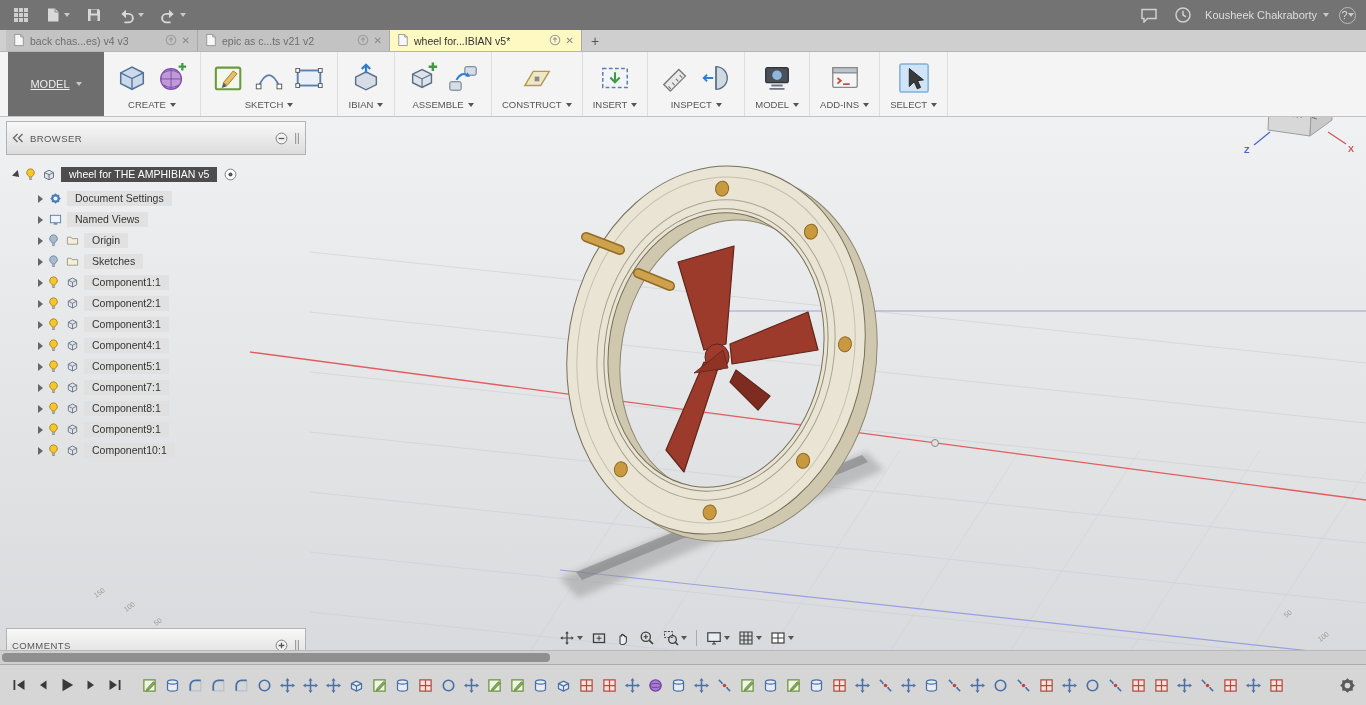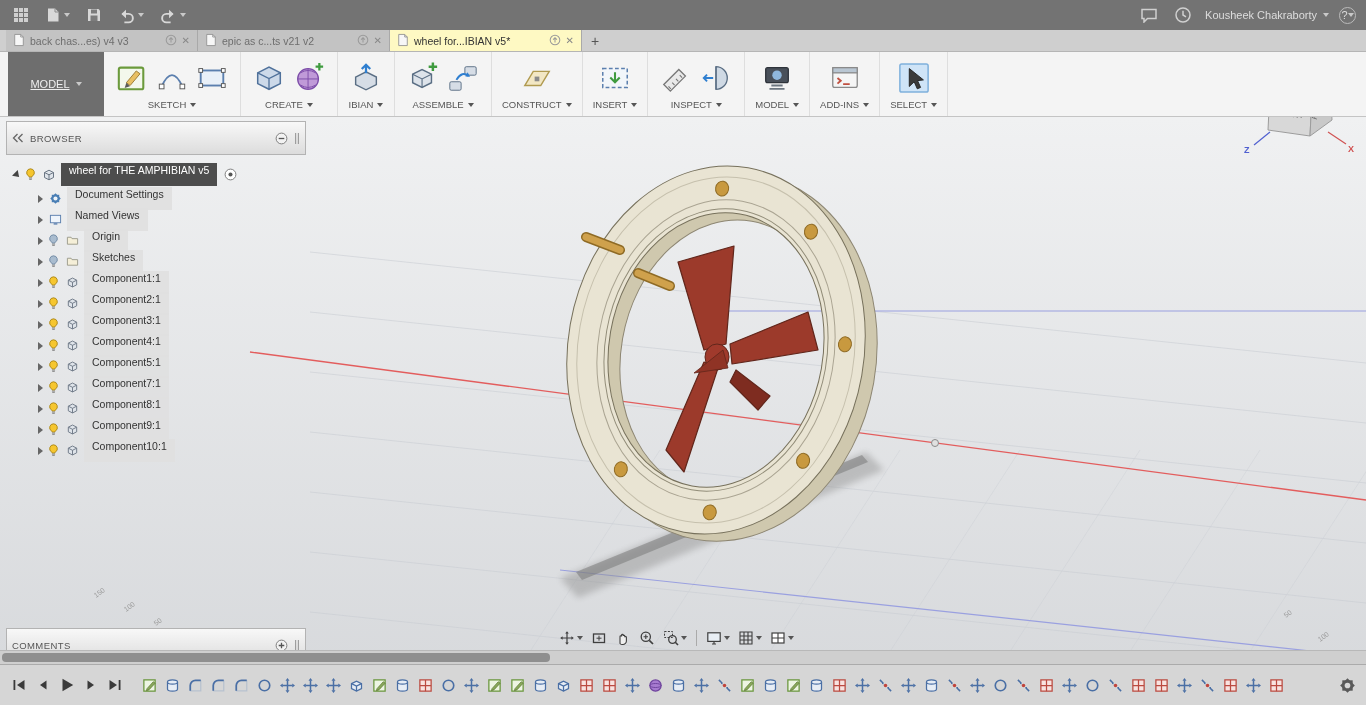--- a/index.html
+++ b/index.html
@@ -57,21 +57,21 @@
   .b-rows{margin-top:9px;display:flex;flex-direction:column;gap:3px;}
   .b-row{display:flex;align-items:center;gap:5px;height:21px;padding-left:32px;}
   .b-row.root{padding-left:8px;}
   .exp{width:0;height:0;border-top:4px solid transparent;border-bottom:4px solid transparent;
        border-left:5px solid #666;flex:0 0 auto;}
   .exp.open{border-left:6px solid #444;transform:rotate(45deg);}
   .bulb{width:12px;height:14px;flex:0 0 auto;display:flex;align-items:center;}
   .bulb.on .bb{fill:#f6c62f;stroke:#a8851a;}
   .bulb.off .bb{fill:#a9bccf;stroke:#7089a3;}
   .b-icon{width:14px;height:14px;flex:0 0 auto;display:flex;align-items:center;justify-content:center;}
-  .chip{background:rgba(224,224,224,.93);padding:1px 8px 10px;color:#333;white-space:nowrap;}
+  .chip{background:rgba(224,224,224,.93);padding:1px 8px 2px;color:#333;white-space:nowrap;}
   .root-chip{background:#4d4d4d;color:#fff;}
   .radio{margin-left:2px;display:flex;align-items:center;}
 
   
   .comments-bar{position:absolute;top:628px;left:6px;width:300px;z-index:18;}
 
   
   .navbar{position:absolute;top:627px;left:556px;height:22px;z-index:18;display:flex;align-items:center;gap:2px;}
   .nav-btn{display:flex;align-items:center;gap:2px;height:21px;padding:0 3px;}
   .nav-sep{width:1px;height:16px;background:#aaa;margin:0 4px;}
@@ -224,20 +224,42 @@
   <div class="toolbar">
     <button class="workspace">
       <span>MODEL</span>
       <span class="caret light"></span>
     </button>
     <div class="groups">
   <div class="group">
     <div class="g-icons">
             <button class="g-icon">
               <svg viewBox="0 0 34 34">
+                <path d="M5 11.5 L17 5.5 L29 11.5 V23 L17 29 L5 23 Z" fill="#ccd9e9" stroke="#4f719b" stroke-width="1.6"></path>
+                <path d="M5 11.5 L17 17.5 L29 11.5 M17 17.5 V29" fill="none" stroke="#4f719b" stroke-width="1.4"></path>
+              </svg>
+            </button>
+            <button class="g-icon">
+              <svg viewBox="0 0 34 34">
+                <circle cx="16" cy="18" r="11" fill="#c09ad8" stroke="#7d4da9" stroke-width="1.4"></circle>
+                <path d="M5 18 h22 M16 7 v22 M8 11.5 a15 15 0 0 1 16 0 M8 24.5 a15 15 0 0 0 16 0" fill="none" stroke="#7d4da9" stroke-width="1"></path>
+                <path d="M24 5 h8 M28 1 v8" stroke="#3f9b3f" stroke-width="2.4"></path>
+              </svg>
+            </button>
+          </div>
+    <div class="g-label">
+      <span class="g-label-text">CREATE</span>
+      <span class="caret"></span>
+    </div>
+  </div>
+
+  <div class="group">
+    <div class="g-icons">
+            <button class="g-icon">
+              <svg viewBox="0 0 34 34">
                 <rect x="3" y="6" width="26" height="23" rx="2" fill="#f3f8ec" stroke="#6b9a3c" stroke-width="2.2"></rect>
                 <path d="M11 22 L21.5 9.5 L25.5 12.5 L15 25 Z" fill="#e8c063" stroke="#9a7a33"></path>
                 <path d="M11 22 l-1.8 5.6 5.6-1.8z" fill="#5a5a5a"></path>
               </svg>
             </button>
             <button class="g-icon">
               <svg viewBox="0 0 34 34">
                 <path d="M6 26 Q17 2 28 26" fill="none" stroke="#5b7fae" stroke-width="2"></path>
                 <rect x="3.5" y="23.5" width="5" height="5" fill="#fff" stroke="#555"></rect>
                 <rect x="25.5" y="23.5" width="5" height="5" fill="#fff" stroke="#555"></rect>
@@ -248,42 +270,20 @@
                 <rect x="5" y="9" width="24" height="16" fill="#e9f0f8" stroke="#5b7fae" stroke-width="2"></rect>
                 <rect x="3" y="7" width="4" height="4" fill="#fff" stroke="#555"></rect>
                 <rect x="27" y="7" width="4" height="4" fill="#fff" stroke="#555"></rect>
                 <rect x="3" y="23" width="4" height="4" fill="#fff" stroke="#555"></rect>
                 <rect x="27" y="23" width="4" height="4" fill="#fff" stroke="#555"></rect>
               </svg>
             </button>
           </div>
     <div class="g-label">
       <span class="g-label-text">SKETCH</span>
-      <span class="caret"></span>
-    </div>
-  </div>
-
-  <div class="group">
-    <div class="g-icons">
-            <button class="g-icon">
-              <svg viewBox="0 0 34 34">
-                <path d="M5 11.5 L17 5.5 L29 11.5 V23 L17 29 L5 23 Z" fill="#ccd9e9" stroke="#4f719b" stroke-width="1.6"></path>
-                <path d="M5 11.5 L17 17.5 L29 11.5 M17 17.5 V29" fill="none" stroke="#4f719b" stroke-width="1.4"></path>
-              </svg>
-            </button>
-            <button class="g-icon">
-              <svg viewBox="0 0 34 34">
-                <circle cx="16" cy="18" r="11" fill="#c09ad8" stroke="#7d4da9" stroke-width="1.4"></circle>
-                <path d="M5 18 h22 M16 7 v22 M8 11.5 a15 15 0 0 1 16 0 M8 24.5 a15 15 0 0 0 16 0" fill="none" stroke="#7d4da9" stroke-width="1"></path>
-                <path d="M24 5 h8 M28 1 v8" stroke="#3f9b3f" stroke-width="2.4"></path>
-              </svg>
-            </button>
-          </div>
-    <div class="g-label">
-      <span class="g-label-text">CREATE</span>
       <span class="caret"></span>
     </div>
   </div>
 
   <div class="group">
     <div class="g-icons">
             <button class="g-icon">
               <svg viewBox="0 0 34 34">
                 <path d="M6 16 L17 10.5 L28 16 V24 L17 29.5 L6 24 Z" fill="#d6dde6" stroke="#5a6e84" stroke-width="1.5"></path>
                 <path d="M17 3 V12 M12.5 7.5 L17 3 l4.5 4.5" fill="none" stroke="#2f7fd0" stroke-width="2.4"></path>

